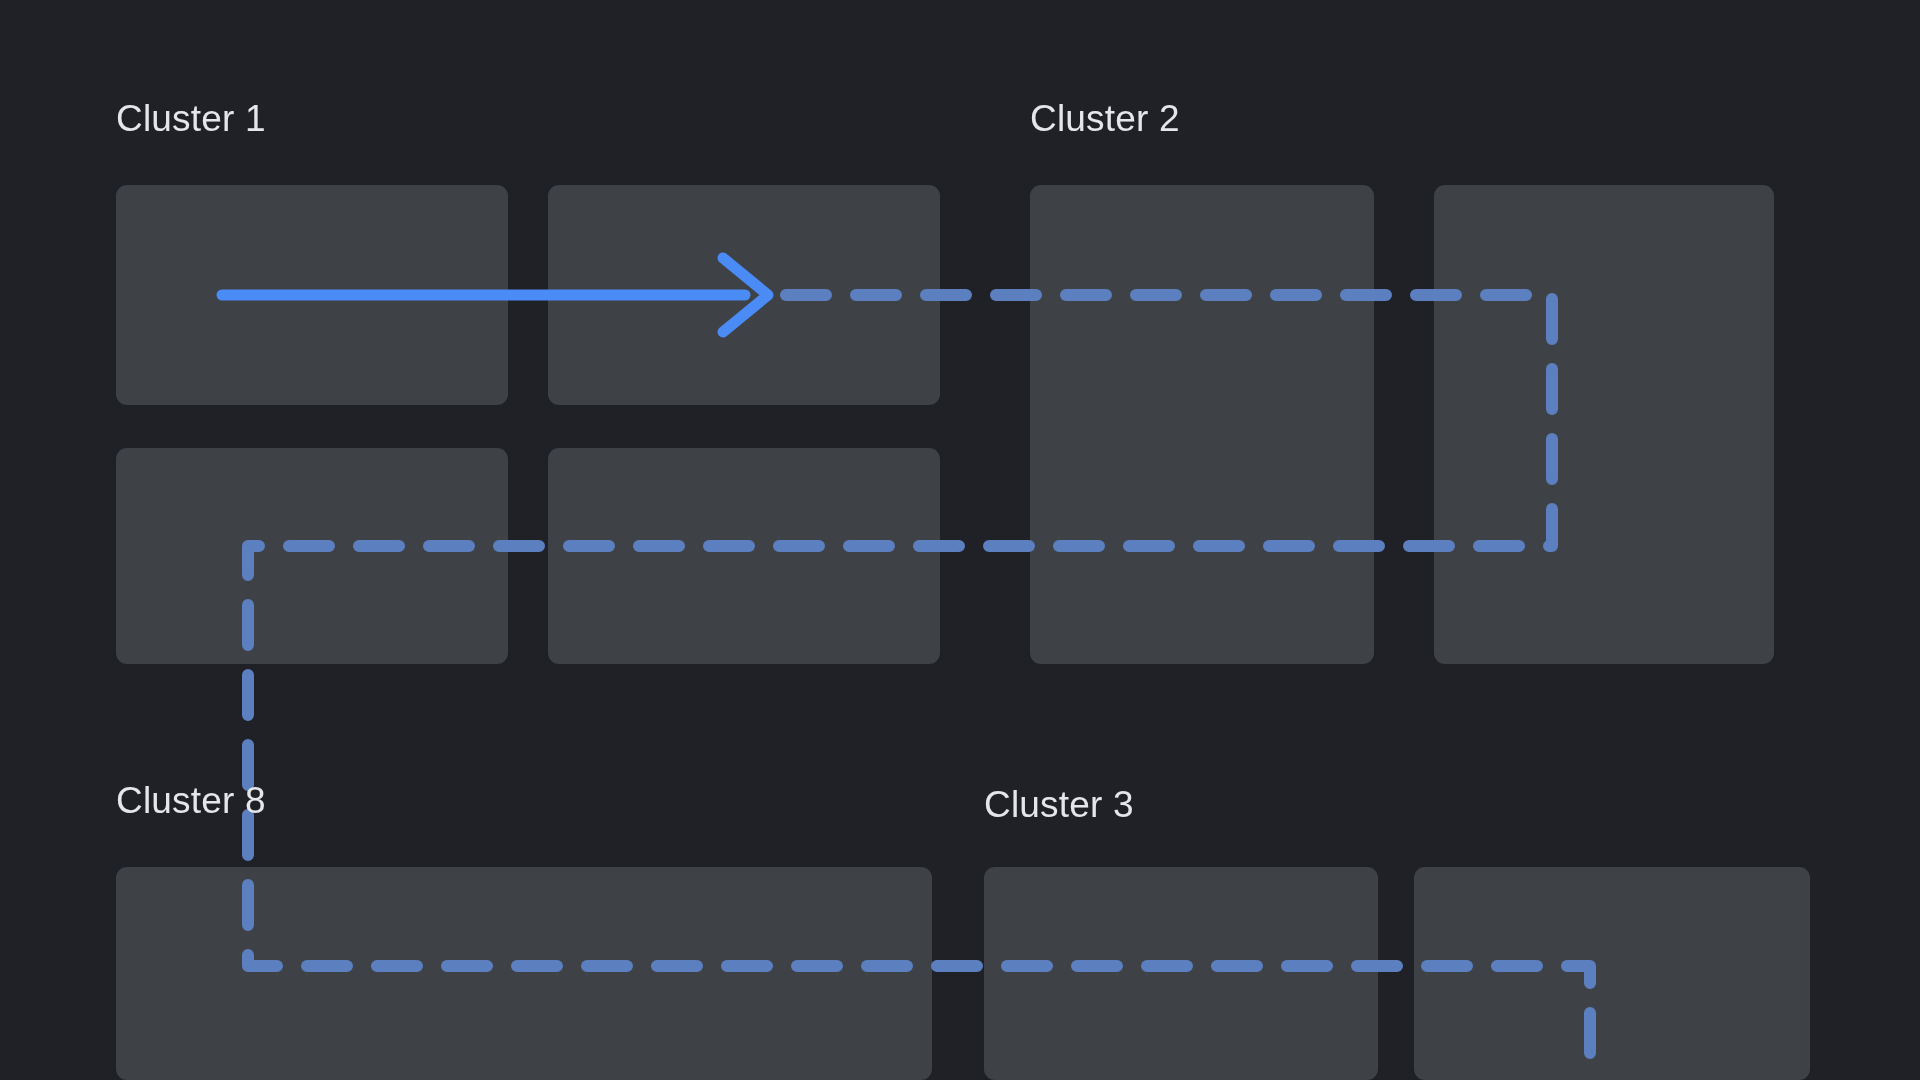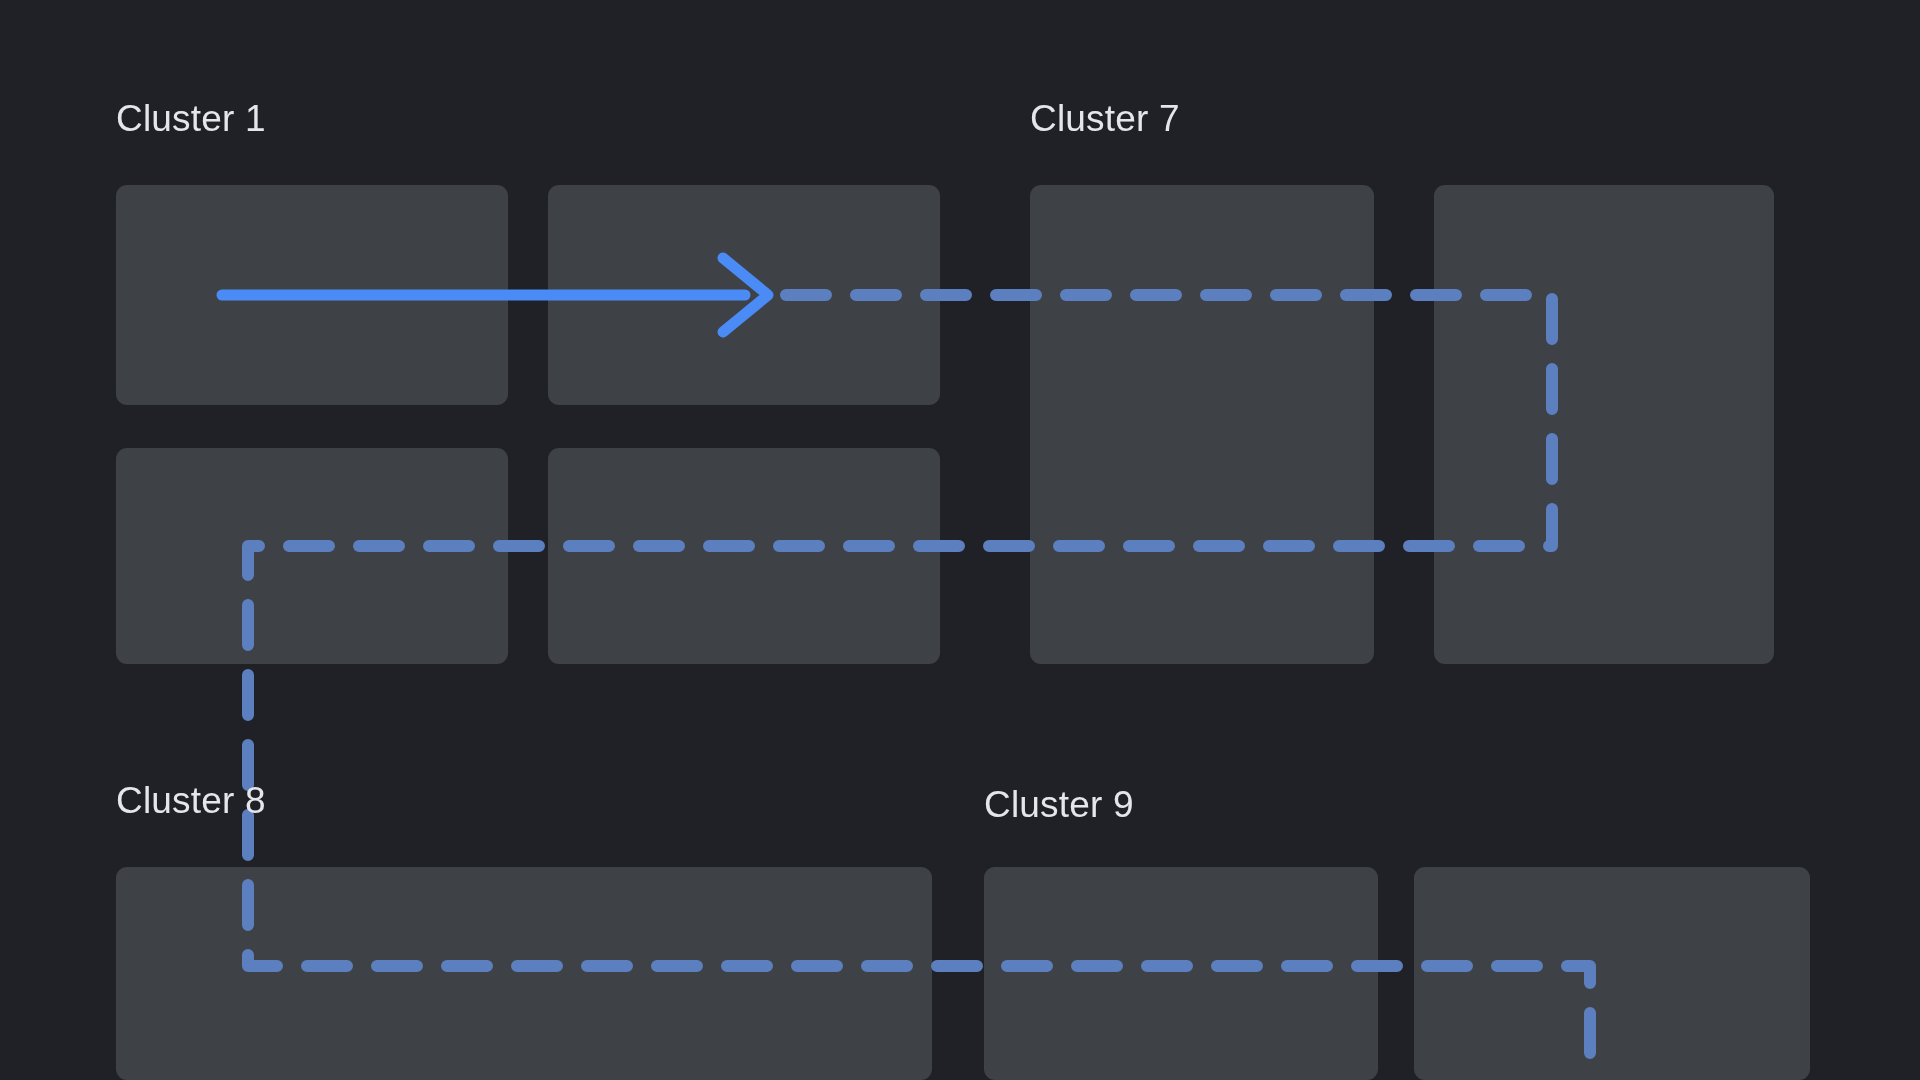--- a/index.html
+++ b/index.html
@@ -67,18 +67,18 @@
       <div class="node-card" style="left: 116px; top: 185px; width: 392px; height: 220px; background: rgb(62, 66, 71); border-radius: 11px;"></div>
       <div class="node-card" style="left: 548px; top: 185px; width: 392px; height: 220px; background: rgb(62, 66, 71); border-radius: 11px;"></div>
       <div class="node-card" style="left: 116px; top: 448px; width: 392px; height: 216px; background: rgb(62, 66, 71); border-radius: 11px;"></div>
       <div class="node-card" style="left: 548px; top: 448px; width: 392px; height: 216px; background: rgb(62, 66, 71); border-radius: 11px;"></div>
       <div class="node-card" style="left: 1030px; top: 185px; width: 344px; height: 479px; background: rgb(62, 66, 71); border-radius: 11px;"></div>
       <div class="node-card" style="left: 1434px; top: 185px; width: 340px; height: 479px; background: rgb(62, 66, 71); border-radius: 11px;"></div>
       <div class="node-card" style="left: 116px; top: 867px; width: 816px; height: 213px; background: rgb(62, 66, 71); border-radius: 11px;"></div>
       <div class="node-card" style="left: 984px; top: 867px; width: 394px; height: 213px; background: rgb(62, 66, 71); border-radius: 11px;"></div>
       <div class="node-card" style="left: 1414px; top: 867px; width: 396px; height: 213px; background: rgb(62, 66, 71); border-radius: 11px;"></div>
       <div class="cluster-label" style="left: 116px; top: 100px; color: rgb(228, 230, 235); font-size: 37px;">Cluster 1</div>
-      <div class="cluster-label" style="left: 1030px; top: 100px; color: rgb(228, 230, 235); font-size: 37px;">Cluster 7</div>
+      <div class="cluster-label" style="left: 1030px; top: 100px; color: rgb(228, 230, 235); font-size: 37px;">Cluster 2</div>
       <div class="cluster-label" style="left: 116px; top: 782px; color: rgb(228, 230, 235); font-size: 37px;">Cluster 8</div>
-      <div class="cluster-label" style="left: 984px; top: 786px; color: rgb(228, 230, 235); font-size: 37px;">Cluster 9</div>
+      <div class="cluster-label" style="left: 984px; top: 786px; color: rgb(228, 230, 235); font-size: 37px;">Cluster 3</div>
     </div>
 
 </div>
 
 </body></html>

